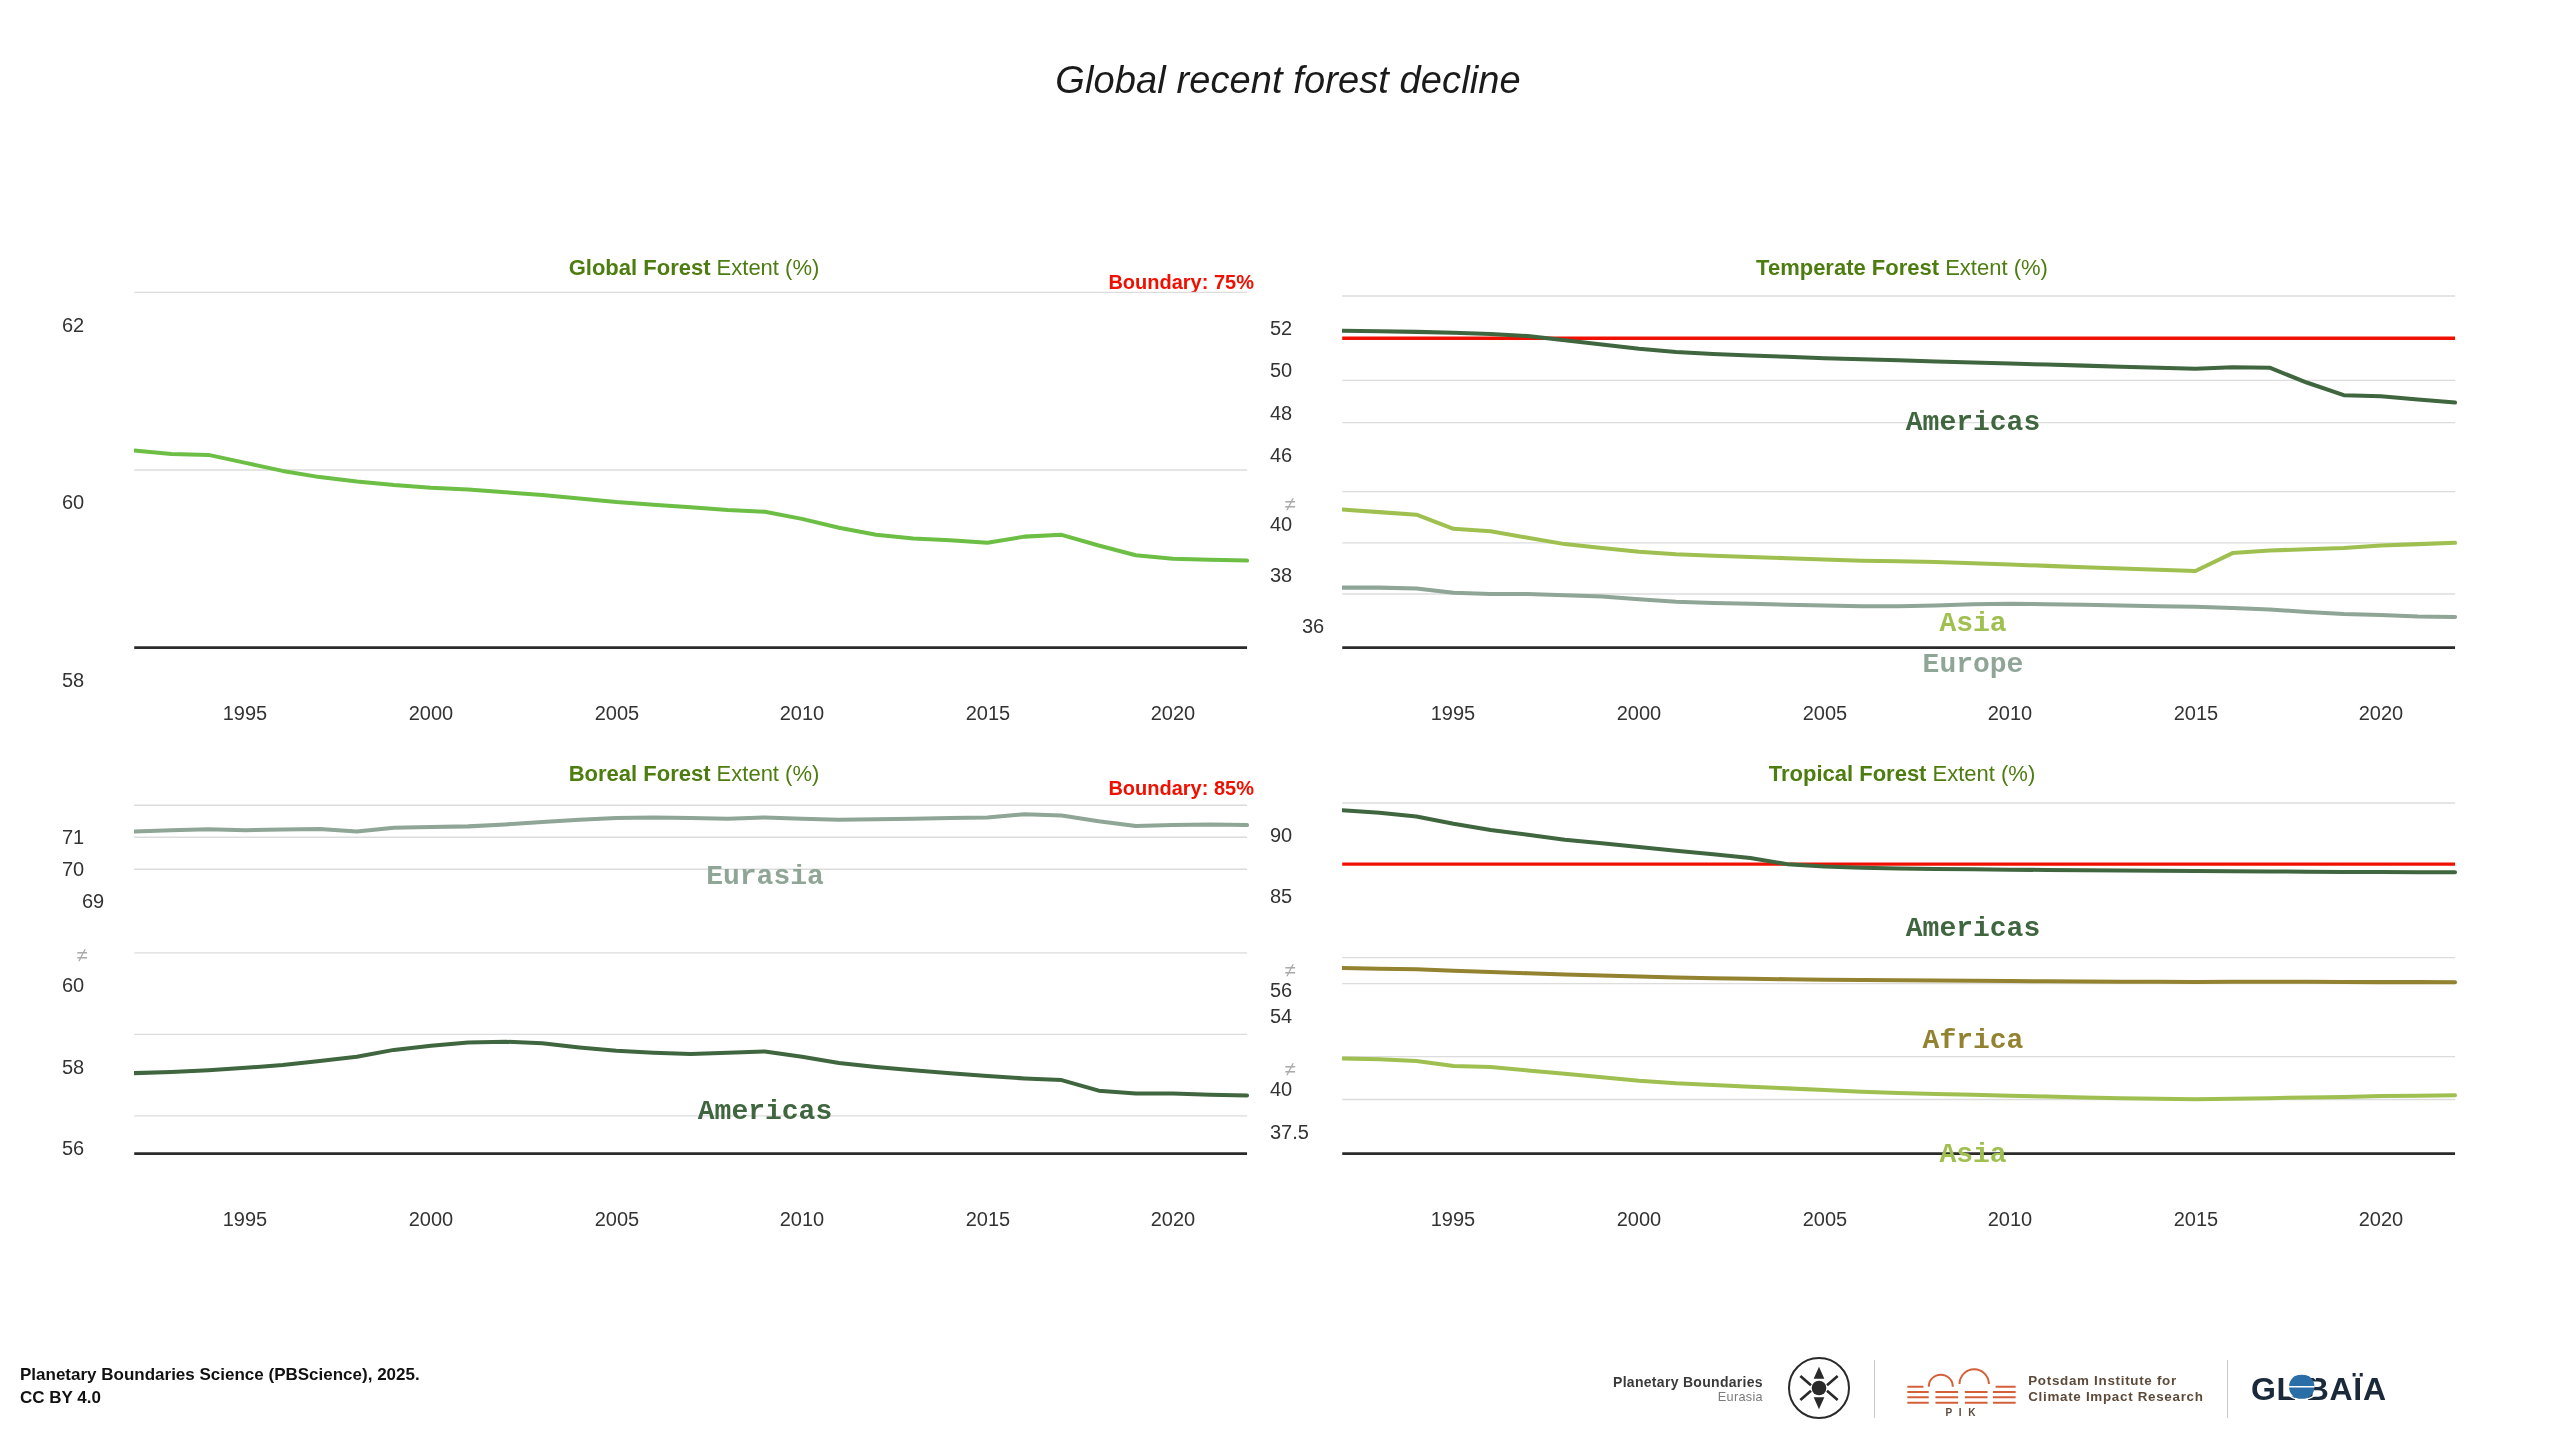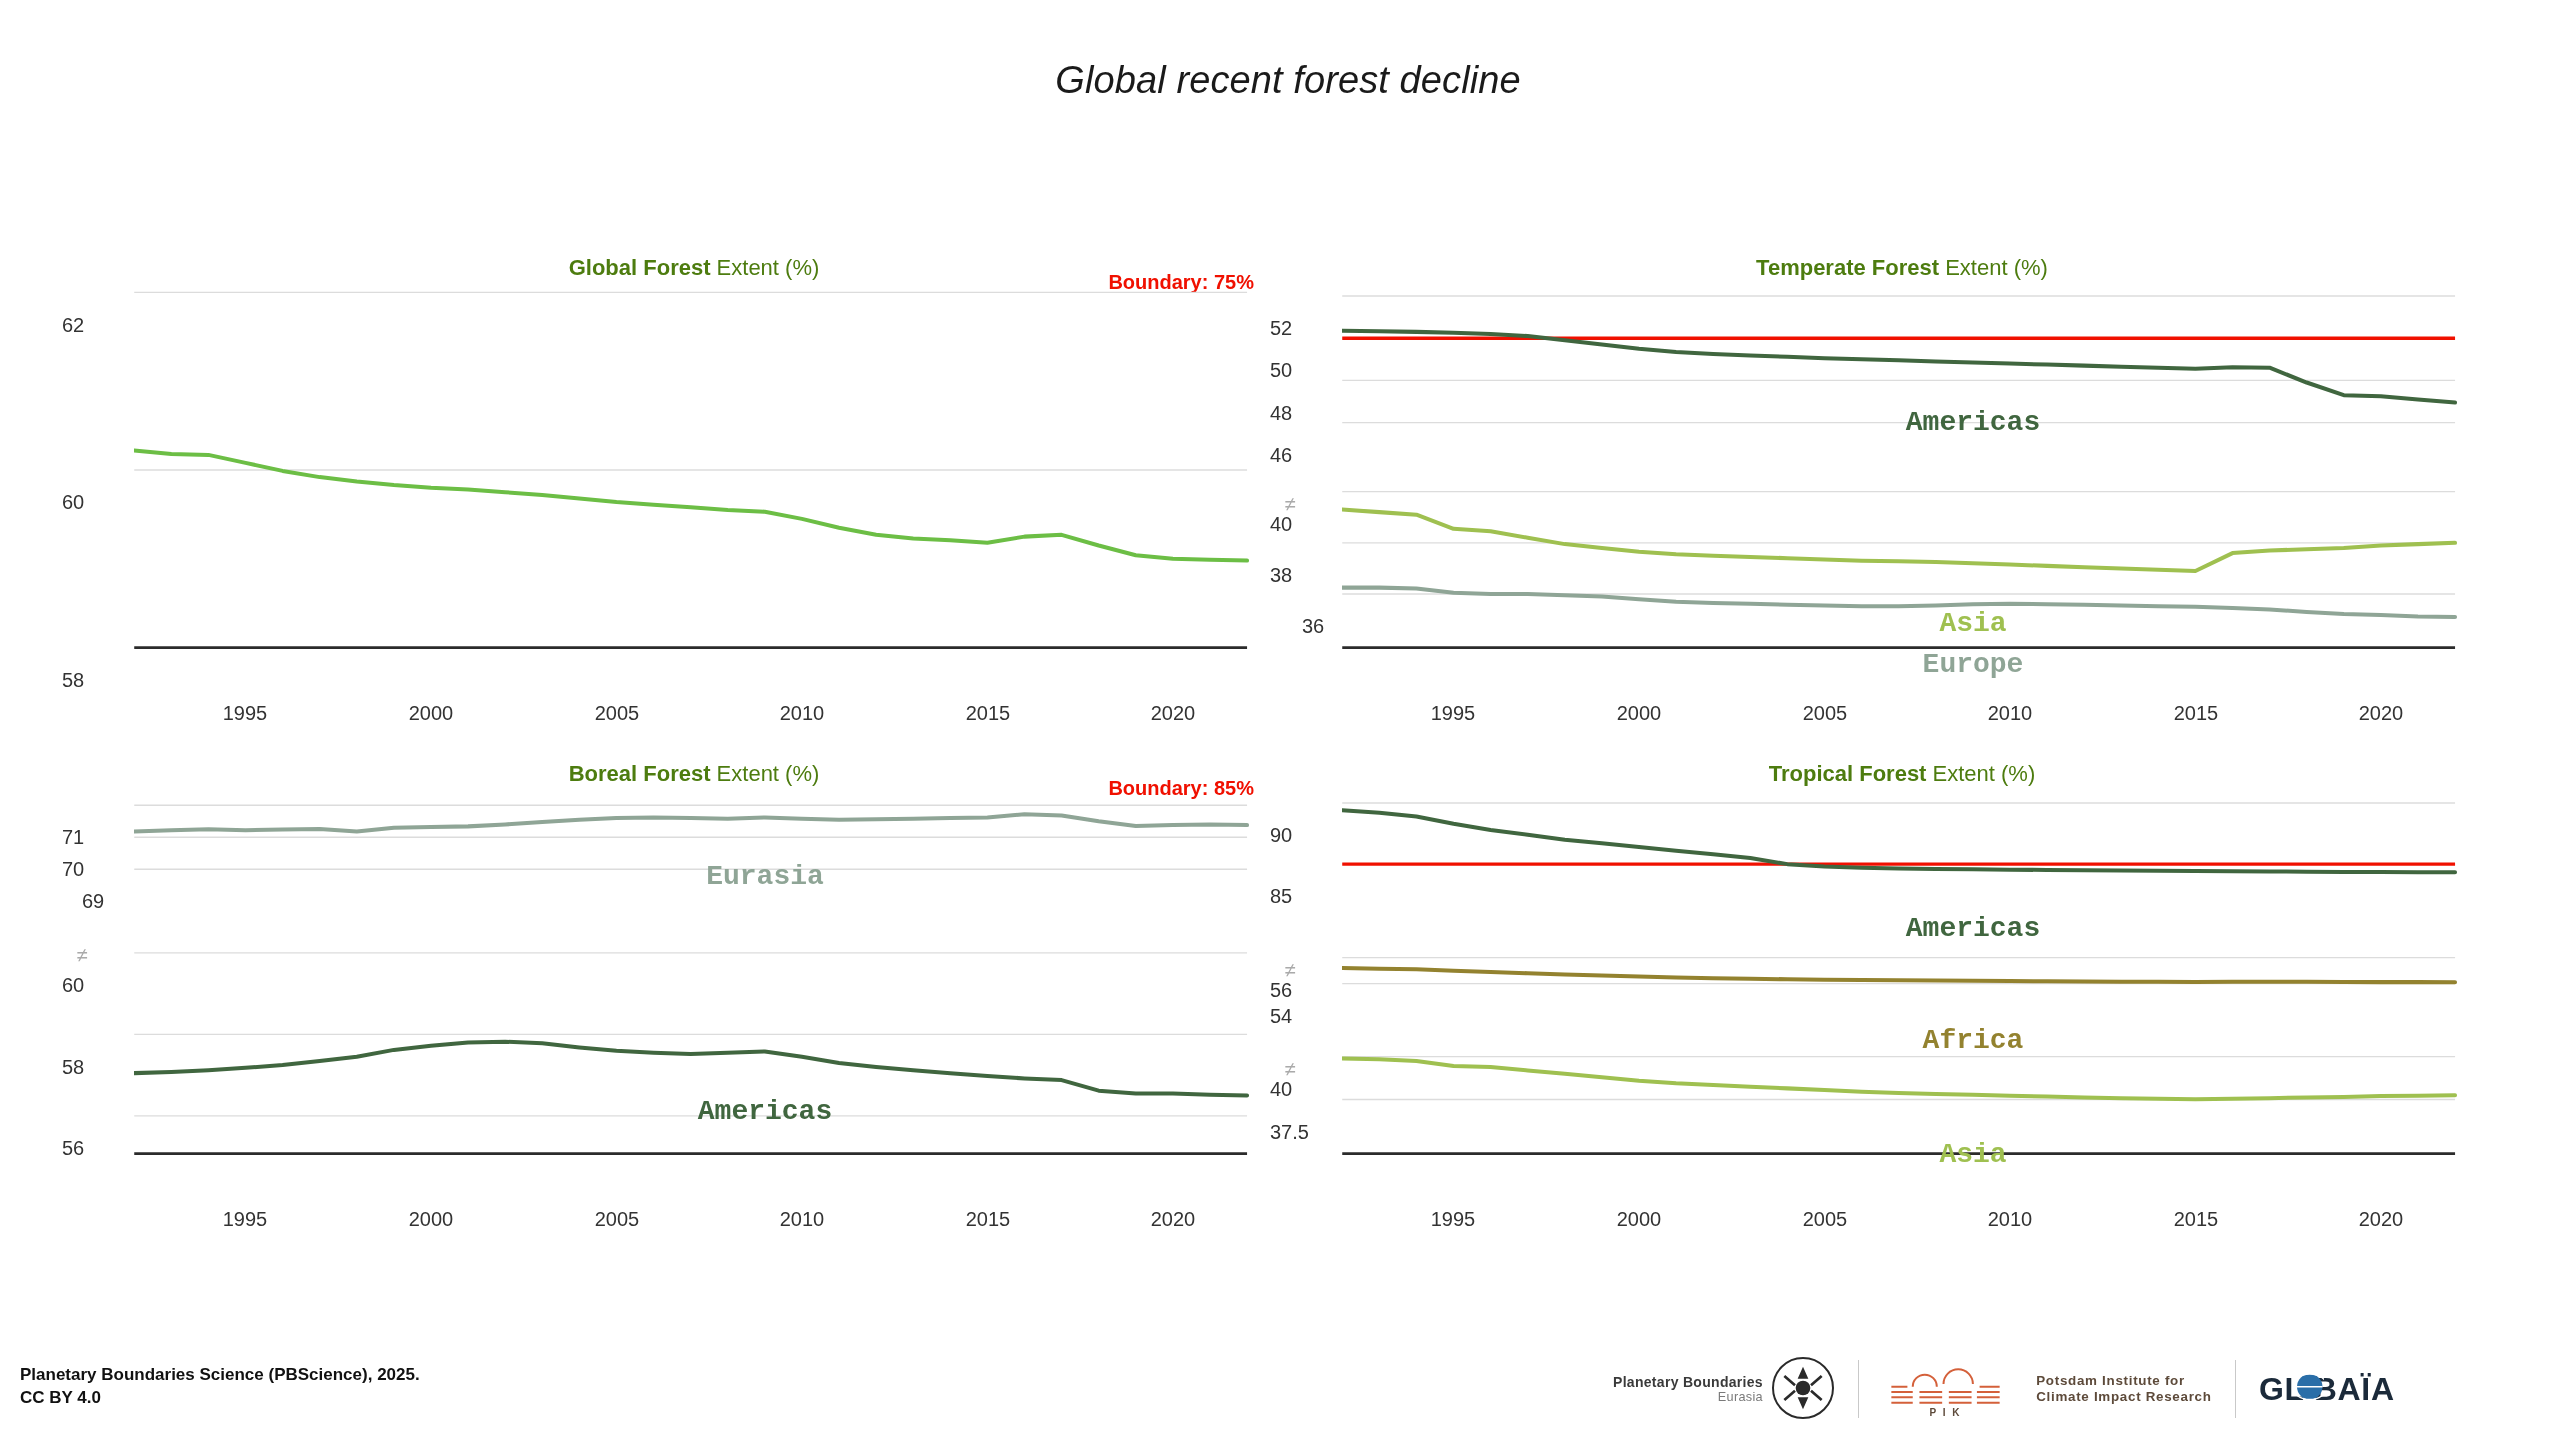--- a/index.html
+++ b/index.html
@@ -118,36 +118,36 @@
     align-items: center;
     padding: 0 23px;
   }
   .logo-sep {
     width: 1.3px;
     height: 58px;
     background: #c9c9c9;
   }
   .pbs-text {
     text-align: right;
-    margin-right: 8px;
+    margin-right: 24px;
     line-height: 1.15;
   }
   .pbs-text .l1 {
     font-size: 14px;
     font-weight: bold;
     color: #3a3a3a;
     letter-spacing: 0.3px;
   }
   .pbs-text .l2 {
     font-size: 12.7px;
     color: #7a7a7a;
     letter-spacing: 0.3px;
   }
   .pik-text {
-    margin-left: 27px;
+    margin-left: 3px;
     line-height: 1.2;
   }
   .pik-text .l1, .pik-text .l2 {
     font-size: 13.4px;
     font-weight: bold;
     color: #5d4a3a;
     letter-spacing: 0.7px;
   }
   .globaia {
     font-size: 32px;

